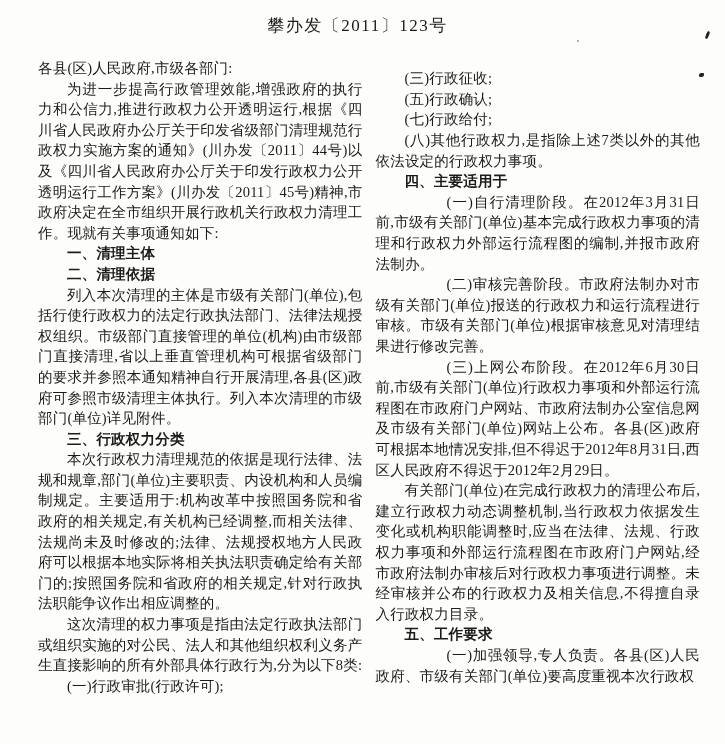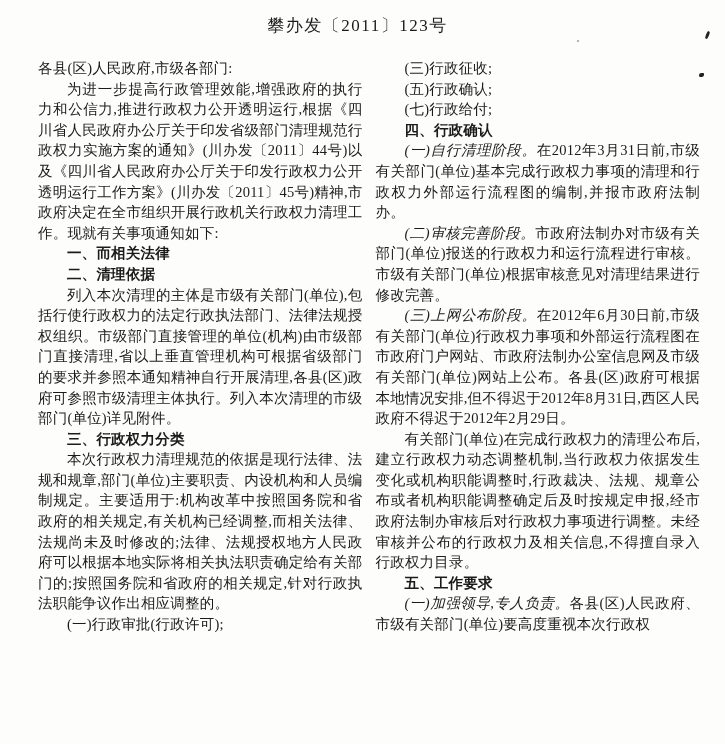--- a/index.html
+++ b/index.html
@@ -44,21 +44,21 @@
     text-justify:inter-ideograph;
     letter-spacing:0.2px;
   }
   .col p{margin:0;}
   .indent{text-indent:2em;}
   .salutation{text-indent:0;}
   .heading{
     font-family:"Liberation Sans","DejaVu Sans",sans-serif;
     font-weight:700;
   }
-  .kai{font-style:italic;}
+  .kai{margin-left:42px;}
   .speck{position:absolute;background:#222;}
   .speck-1{left:706px;top:31px;width:3px;height:8px;transform:rotate(22deg);border-radius:40%;}
   .speck-2{left:699px;top:73px;width:5px;height:4px;border-radius:50% 20% 50% 30%;}
   .speck-3{left:577px;top:40px;width:2px;height:2px;opacity:.45;border-radius:50%;}
   .speck-4{left:643px;top:382px;width:3px;height:2px;opacity:.4;border-radius:50%;}
 </style>
 </head>
 <body>
 
 <div class="page">
@@ -68,35 +68,37 @@
   <span class="speck speck-1"></span>
   <span class="speck speck-2"></span>
   <span class="speck speck-3"></span>
   <span class="speck speck-4"></span>
 
   <div class="columns">
 
     <div class="col">
       <p class="salutation">各县(区)人民政府,市级各部门:</p>
       <p class="indent">为进一步提高行政管理效能,增强政府的执行力和公信力,推进行政权力公开透明运行,根据《四川省人民政府办公厅关于印发省级部门清理规范行政权力实施方案的通知》(川办发〔2011〕44号)以及《四川省人民政府办公厅关于印发行政权力公开透明运行工作方案》(川办发〔2011〕45号)精神,市政府决定在全市组织开展行政机关行政权力清理工作。现就有关事项通知如下:</p>
-      <p class="indent heading">一、而相关法律</p>
+      <p class="indent heading">一、清理主体</p>
       <p class="indent heading">二、清理依据</p>
       <p class="indent">列入本次清理的主体是市级有关部门(单位),包括行使行政权力的法定行政执法部门、法律法规授权组织。市级部门直接管理的单位(机构)由市级部门直接清理,省以上垂直管理机构可根据省级部门的要求并参照本通知精神自行开展清理,各县(区)政府可参照市级清理主体执行。列入本次清理的市级部门(单位)详见附件。</p>
       <p class="indent heading">三、行政权力分类</p>
       <p class="indent">本次行政权力清理规范的依据是现行法律、法规和规章,部门(单位)主要职责、内设机构和人员编制规定。主要适用于:机构改革中按照国务院和省政府的相关规定,有关机构已经调整,而相关法律、法规尚未及时修改的;法律、法规授权地方人民政府可以根据本地实际将相关执法职责确定给有关部门的;按照国务院和省政府的相关规定,针对行政执法职能争议作出相应调整的。</p>
+      <p class="indent">这次清理的权力事项是指由法定行政执法部门或组织实施的对公民、法人和其他组织权利义务产生直接影响的所有外部具体行政行为,分为以下8类:</p>
       <p class="indent">(一)行政审批(行政许可);</p>
     </div>
 
     <div class="col">
       <p class="indent">(三)行政征收;</p>
       <p class="indent">(五)行政确认;</p>
       <p class="indent">(七)行政给付;</p>
-      <p class="indent heading">四、行政确认</p>
+      <p class="indent">(八)其他行政权力,是指除上述7类以外的其他依法设定的行政权力事项。</p>
+      <p class="indent heading">四、主要适用于</p>
       <p class="indent"><span class="kai">(一)自行清理阶段。</span><span>在2012年3月31日前,市级有关部门(单位)基本完成行政权力事项的清理和行政权力外部运行流程图的编制,并报市政府法制办。</span></p>
       <p class="indent"><span class="kai">(二)审核完善阶段。</span><span>市政府法制办对市级有关部门(单位)报送的行政权力和运行流程进行审核。市级有关部门(单位)根据审核意见对清理结果进行修改完善。</span></p>
       <p class="indent"><span class="kai">(三)上网公布阶段。</span><span>在2012年6月30日前,市级有关部门(单位)行政权力事项和外部运行流程图在市政府门户网站、市政府法制办公室信息网及市级有关部门(单位)网站上公布。各县(区)政府可根据本地情况安排,但不得迟于2012年8月31日,西区人民政府不得迟于2012年2月29日。</span></p>
-      <p class="indent">有关部门(单位)在完成行政权力的清理公布后,建立行政权力动态调整机制,当行政权力依据发生变化或机构职能调整时,行政裁决、法规、规章公布或者机构职能调整确定后及时按规定申报,经市政府法制办审核后对行政权力事项进行调整。未经审核并公布的行政权力及相关信息,不得擅自录入行政权力目录。</p>
+      <p class="indent">有关部门(单位)在完成行政权力的清理公布后,建立行政权力动态调整机制,当行政权力依据发生变化或机构职能调整时,应当在法律、法规、行政权力事项和外部运行流程图在市政府门户网站,经市政府法制办审核后对行政权力事项进行调整。未经审核并公布的行政权力及相关信息,不得擅自录入行政权力目录。</p>
       <p class="indent heading">五、工作要求</p>
       <p class="indent"><span class="kai">(一)加强领导,专人负责。</span><span>各县(区)人民政府、市级有关部门(单位)要高度重视本次行政权</span></p>
     </div>
 
   </div>
 </div>
 
 </body></html>

